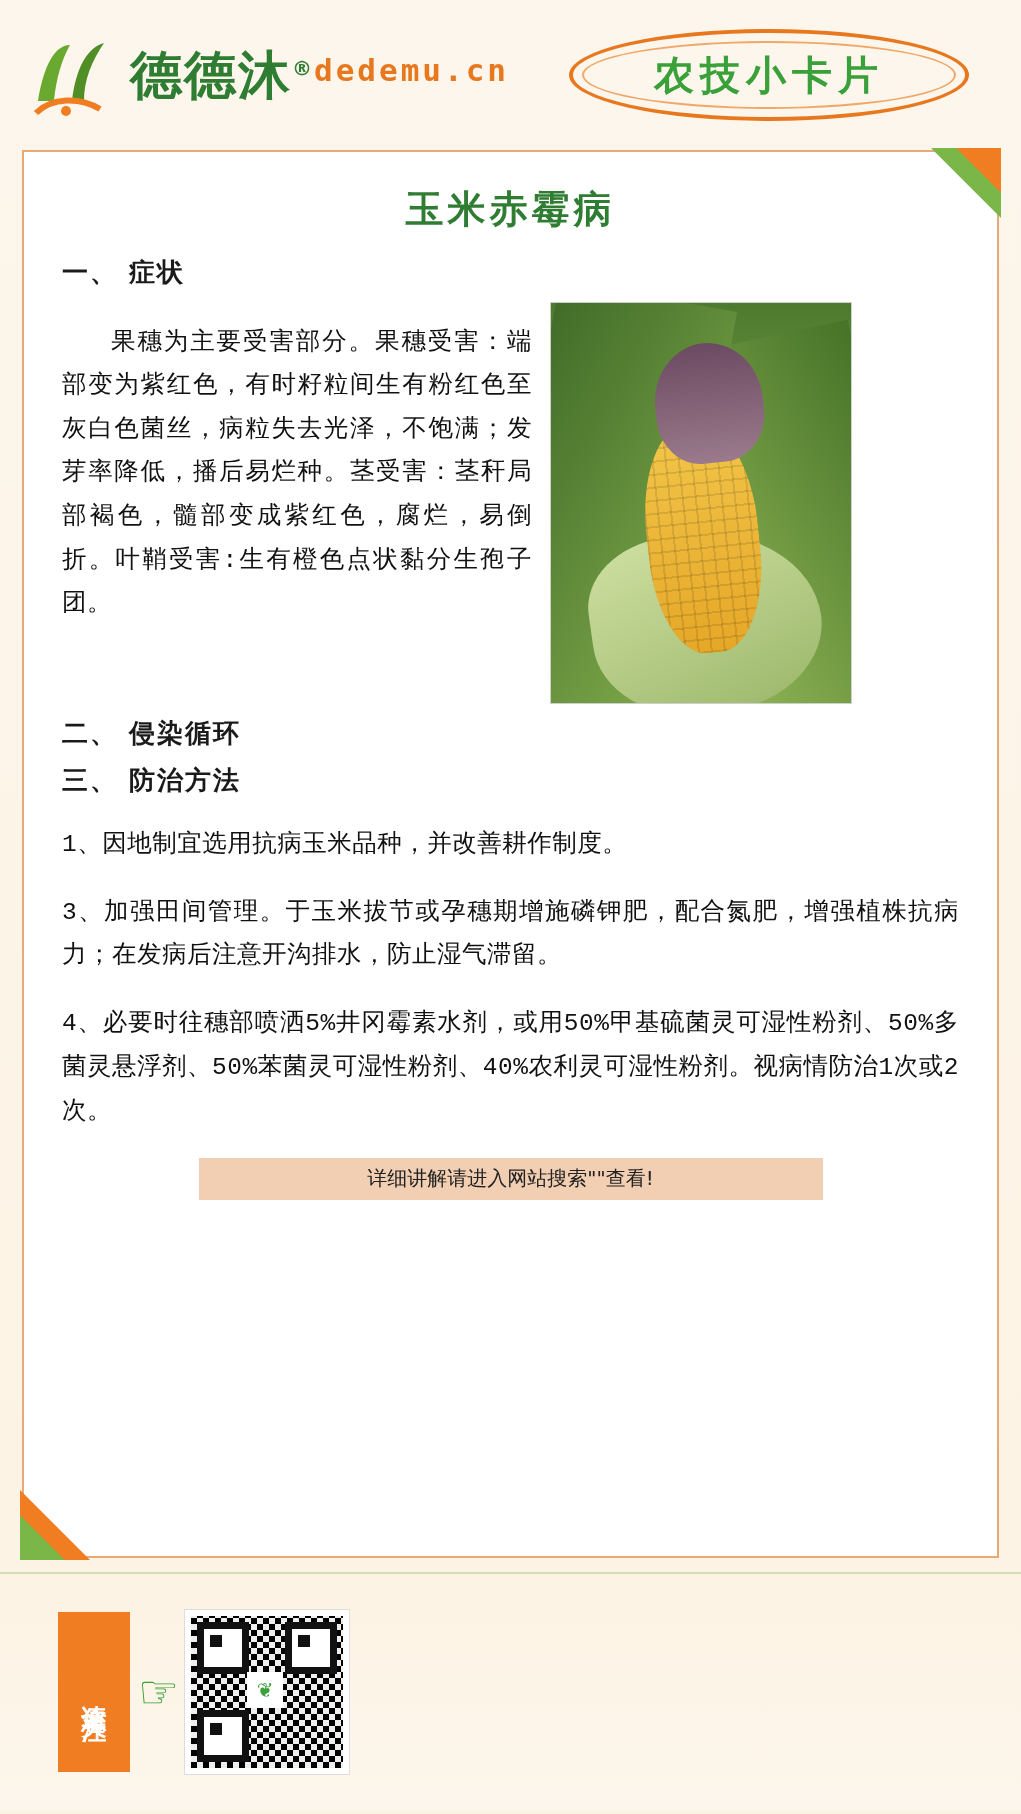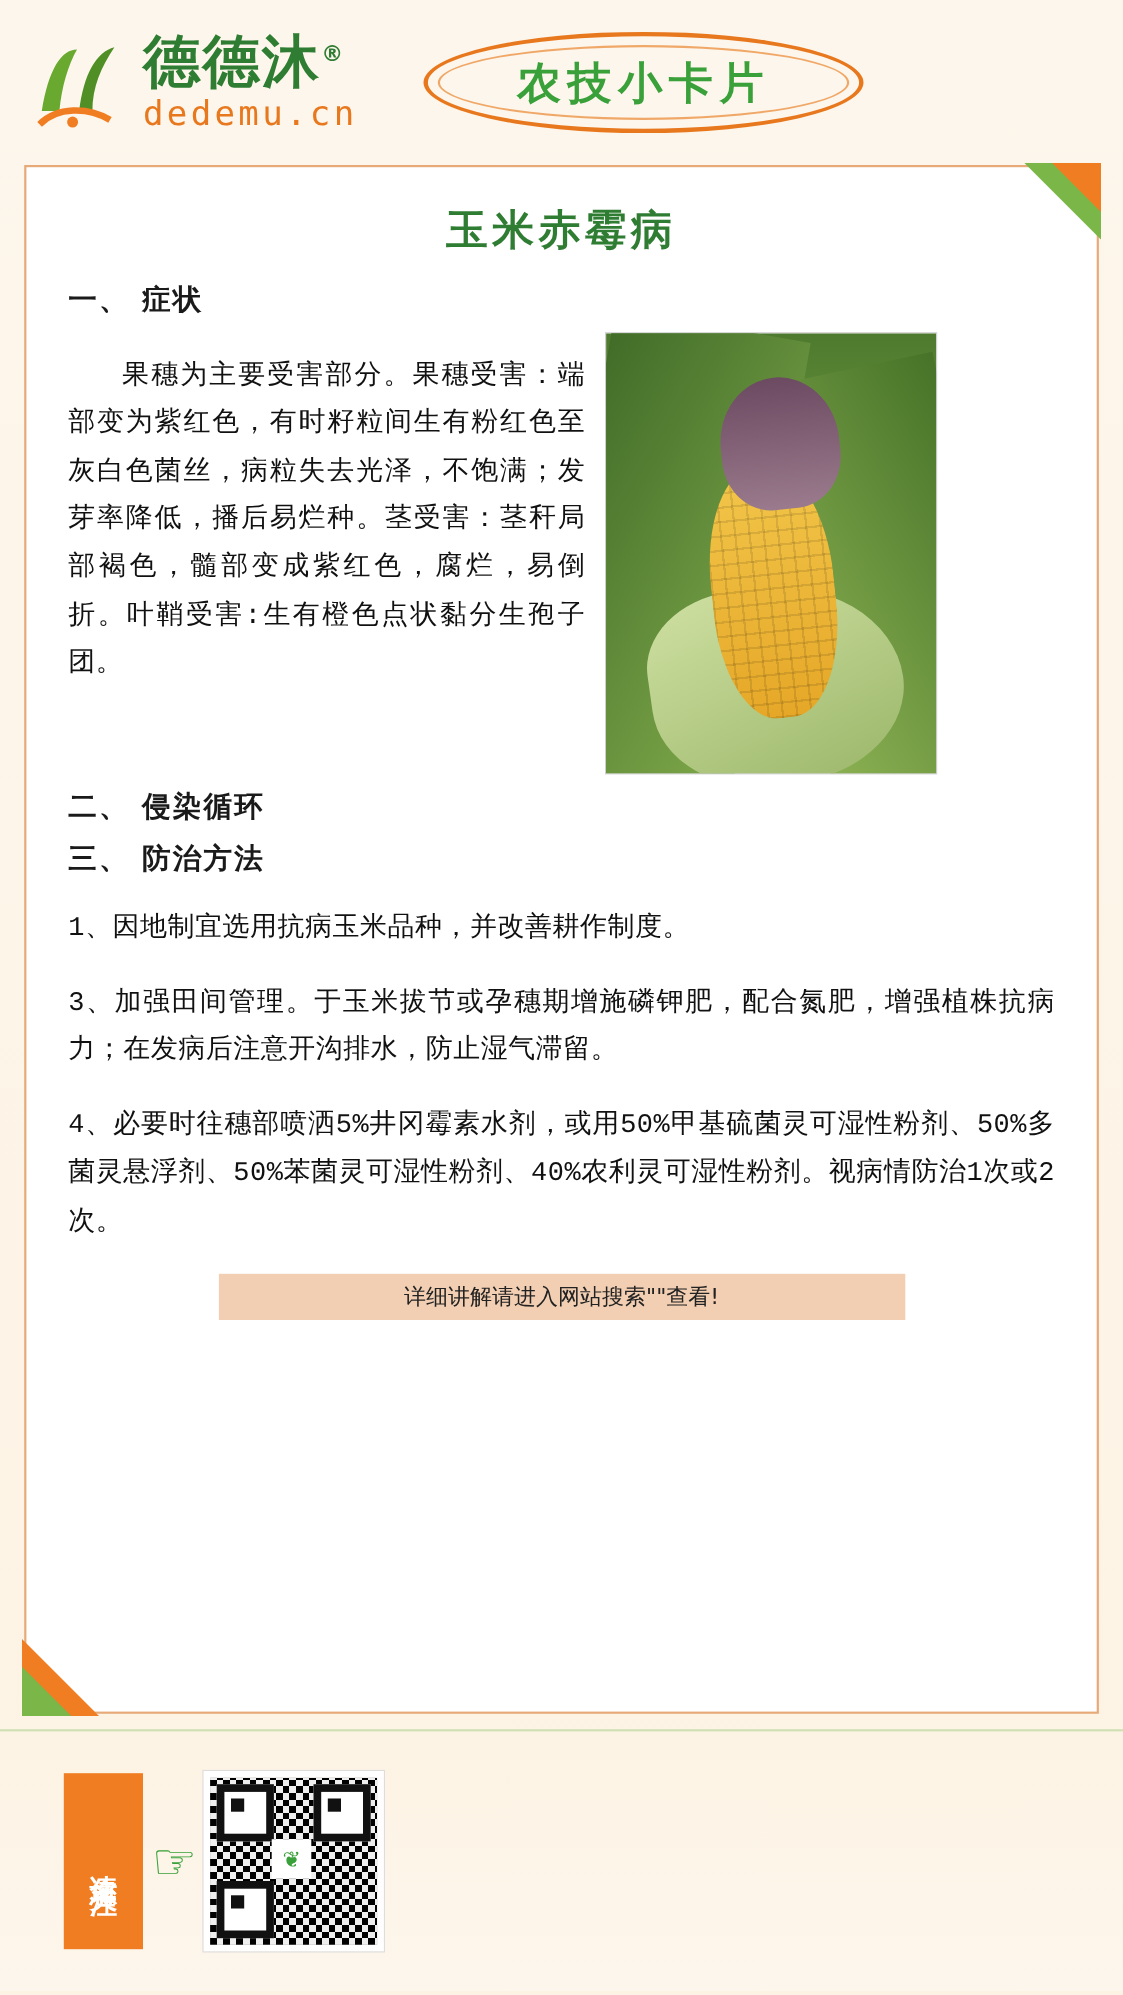--- a/index.html
+++ b/index.html
@@ -35,42 +35,42 @@
     align-items: center;
     gap: 8px;
   }
   .logo-mark {
     width: 96px;
     height: 96px;
     position: relative;
   }
   .logo-text {
     display: flex;
-    flex-direction: column;
+    flex-direction: row;
     justify-content: flex-start;
     line-height: 1;
   }
   .logo-cn {
     font-family: "DejaVu Sans", sans-serif;
     font-size: 52px;
     font-weight: bold;
     color: #2f7d32;
     letter-spacing: 2px;
     position: relative;
     white-space: nowrap;
   }
   .logo-reg {
     font-size: 20px;
     vertical-align: super;
     color: #2f7d32;
   }
   .logo-en {
     font-family: "DejaVu Sans Mono", monospace;
     font-size: 31px;
-    font-weight: normal;
+    font-weight: bold;
     color: #e8781e;
     letter-spacing: 3px;
     margin-top: 6px;
   }
   .badge {
     margin-left: 60px;
     width: 392px;
     height: 84px;
     border-radius: 50%;
     border: 4px solid #e8781e;

